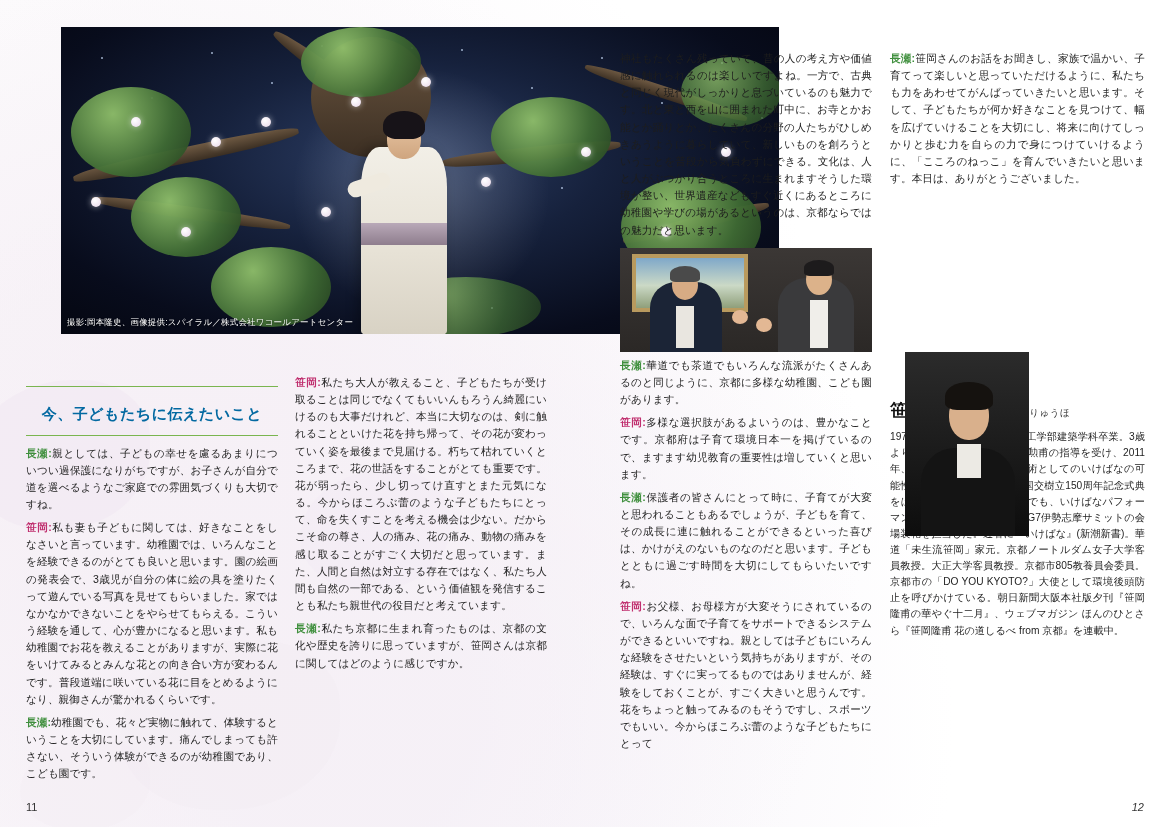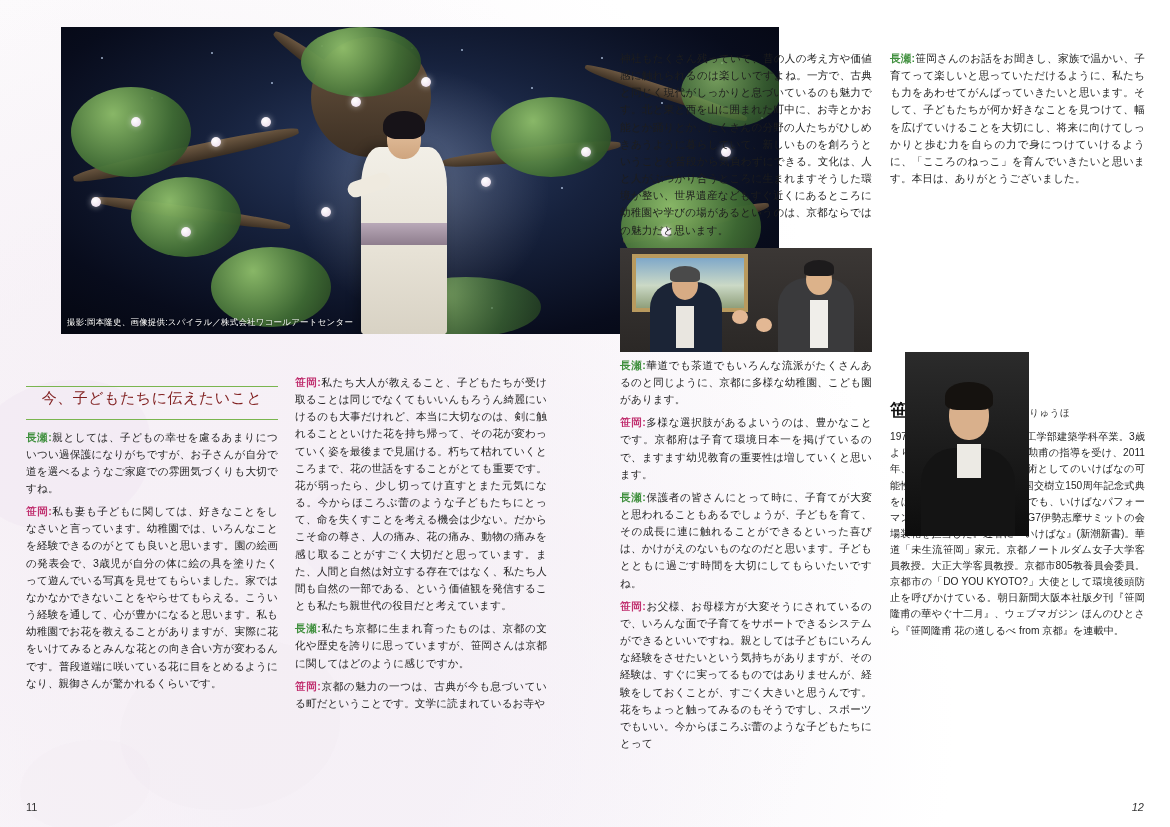--- a/index.html
+++ b/index.html
@@ -177,25 +177,25 @@
     border-radius: 50% 50% 25% 25%; background: #15120f;
   }
   .pp-collar {
     position: absolute; left: 52px; top: 92px; width: 24px; height: 34px;
     background: #eceae4;
   }
 
   
   .section-head {
     position: relative;
-    color: #7f1d1d;
+    color: #0369a1;
     font-size: 15px;
-    font-weight: normal;
+    font-weight: bold;
     line-height: 1.5;
-    padding: 0 0 9px;
+    padding: 16px 0 9px;
     margin: 12px 0 9px;
     border-top: 1.5px solid #7ab54f;
     border-bottom: 1.5px solid #7ab54f;
     text-align: center;
     letter-spacing: .5px;
   }
 
   
   .para {
     font-size: 10.6px;
@@ -311,31 +311,31 @@
   </div>
 
   <div class="col col-1">
     <div class="col-inner">
       <div class="section-head">今、子どもたちに伝えたいこと</div>
 
       <p class="para"><span class="spk spk-green">長瀬:</span><span>親としては、子どもの幸せを慮るあまりについつい過保護になりがちですが、お子さんが自分で道を選べるようなご家庭での雰囲気づくりも大切ですね。</span></p>
 
       <p class="para"><span class="spk spk-pink">笹岡:</span><span>私も妻も子どもに関しては、好きなことをしなさいと言っています。幼稚園では、いろんなことを経験できるのがとても良いと思います。園の絵画の発表会で、3歳児が自分の体に絵の具を塗りたくって遊んでいる写真を見せてもらいました。家ではなかなかできないことをやらせてもらえる。こういう経験を通して、心が豊かになると思います。私も幼稚園でお花を教えることがありますが、実際に花をいけてみるとみんな花との向き合い方が変わるんです。普段道端に咲いている花に目をとめるようになり、親御さんが驚かれるくらいです。</span></p>
 
+      <p class="para"><span class="spk spk-green">長瀬:</span><span>幼稚園でも、花々ど実物に触れて、体験するということを大切にしています。痛んでしまっても許さない、そういう体験ができるのが幼稚園であり、こども園です。</span></p>
     </div>
   </div>
 
   <div class="col col-2">
     <div class="col-inner">
       <p class="para"><span class="spk spk-pink">笹岡:</span><span>私たち大人が教えること、子どもたちが受け取ることは同じでなくてもいいんもろうん綺麗にいけるのも大事だけれど、本当に大切なのは、剣に触れることといけた花を持ち帰って、その花が変わっていく姿を最後まで見届ける。朽ちて枯れていくところまで、花の世話をすることがとても重要です。花が弱ったら、少し切ってけ直すとまた元気になる。今からほころぶ蕾のような子どもたちにとって、命を失くすことを考える機会は少ない。だからこそ命の尊さ、人の痛み、花の痛み、動物の痛みを感じ取ることがすごく大切だと思っています。また、人間と自然は対立する存在ではなく、私たち人間も自然の一部である、という価値観を発信することも私たち親世代の役目だと考えています。</span></p>
 
 
       <p class="para"><span class="spk spk-green">長瀬:</span><span>私たち京都に生まれ育ったものは、京都の文化や歴史を誇りに思っていますが、笹岡さんは京都に関してはどのように感じですか。</span></p>
 
-      <p class="para"><span class="spk spk-pink">笹岡:</span><span>京都の魅力の一つは、古典が今も息づいている町だということです。文学に読まれているお寺や</span></p>
     </div>
   </div>
 
   <div class="col col-3">
     <div class="col-inner">
       <p class="para"><span>神社もたくさん残っていて、昔の人の考え方や価値感に触れられるのは楽しいですよね。一方で、古典と同じく現代がしっかりと息づいているのも魅力です。北と東と西を山に囲まれた町中に、お寺とかお能とか踊りとか、たくさんの分野の人たちがひしめきあうように暮らしていて、新しいものを創ろうということを普段から気負わずにできる。文化は、人と人がぶつかり合うところに生まれますそうした環境が整い、世界遺産などもすぐ近くにあるところに幼稚園や学びの場があるというのは、京都ならではの魅力だと思います。</span></p>
 
       <div style="height:112px;"></div>
 
       <p class="para"><span class="spk spk-green">長瀬:</span><span>華道でも茶道でもいろんな流派がたくさんあるのと同じように、京都に多様な幼稚園、こども園があります。</span></p>

